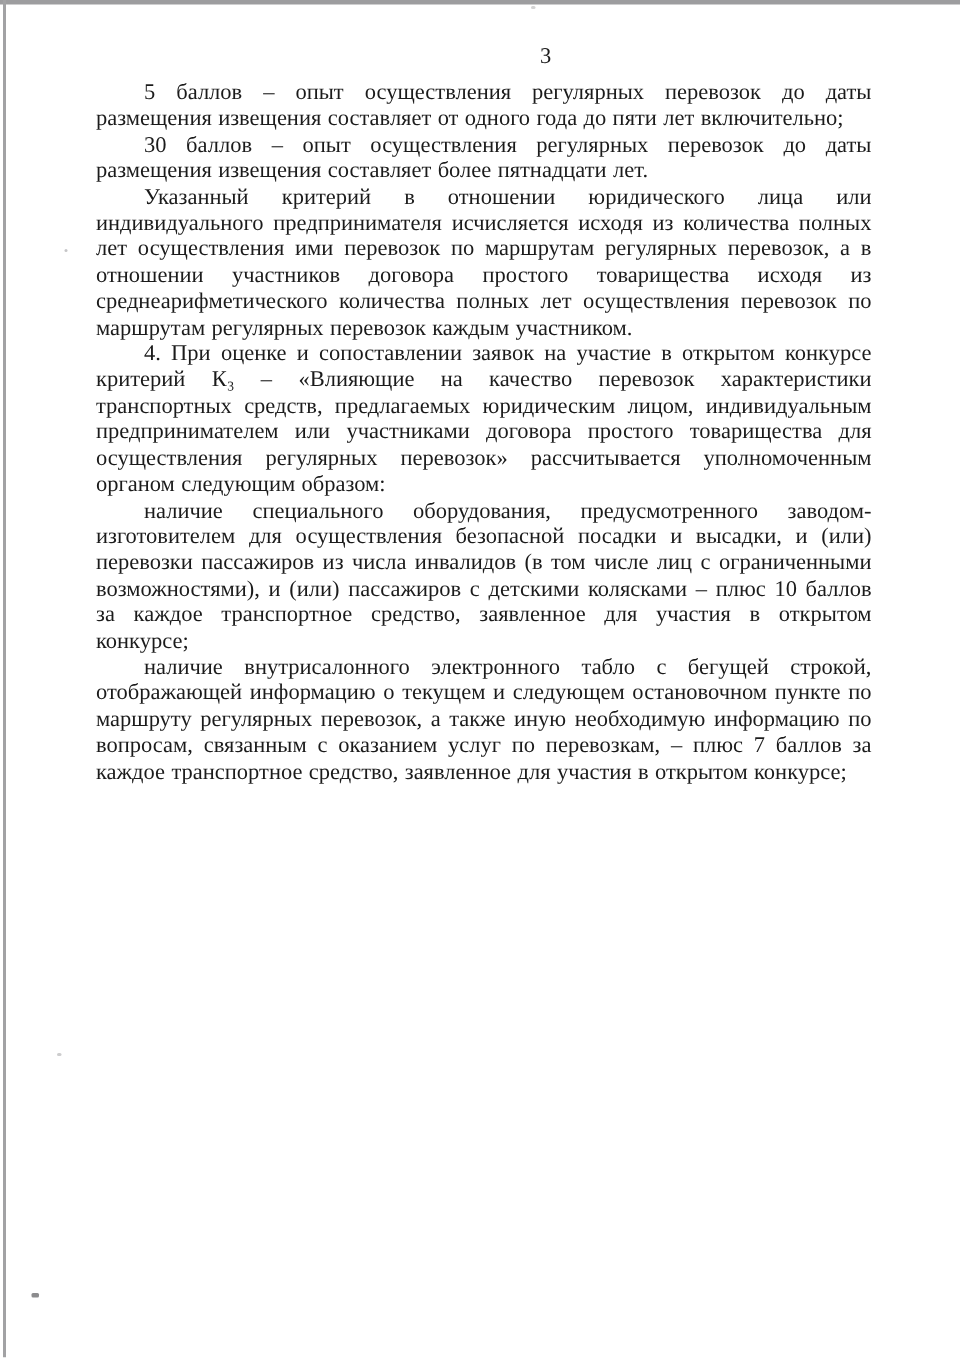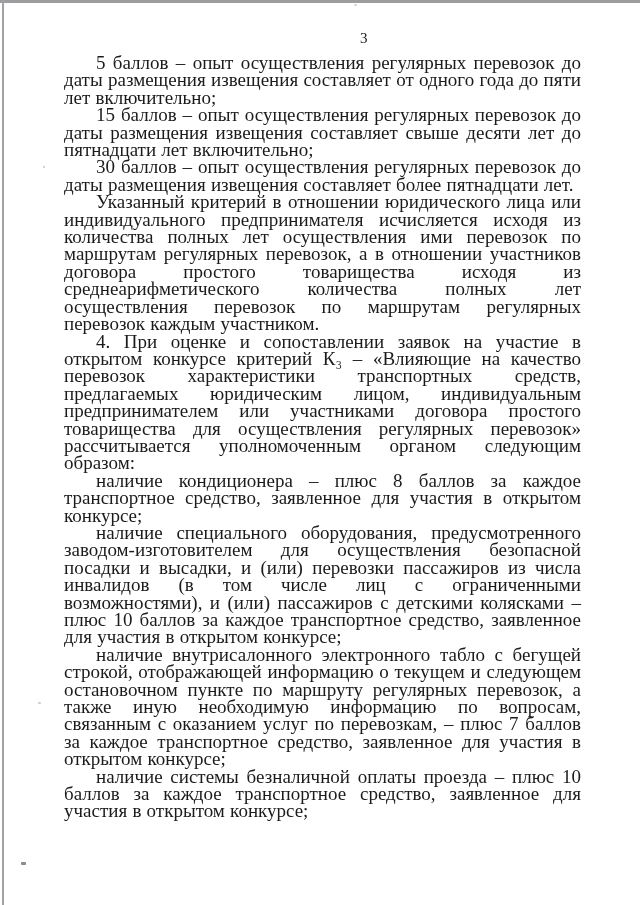--- a/index.html
+++ b/index.html
@@ -48,21 +48,21 @@
     box-sizing: border-box;
     font-size: 15px;
     letter-spacing: .5px;
   }
 
   .doc-body {
     position: absolute;
     left: 64px;
     top: 54px;
     width: 517px;
-    font-size: 19px;
+    font-size: 15px;
     line-height: 17.4px;
     text-align: justify;
   }
   .doc-body p {
     margin: 0;
     padding: 0;
     text-indent: 32px;
     word-spacing: 0.5px;
   }
 </style>
@@ -73,21 +73,18 @@
 <div class="scan-border-left"></div>
 <div class="speck speck-1"></div>
 <div class="speck speck-2"></div>
 <div class="speck speck-3"></div>
 <div class="speck speck-4"></div>
 
 <div class="page-number">3</div>
 
 <div class="doc-body">
   <p>5 баллов – опыт осуществления регулярных перевозок до даты размещения извещения составляет от одного года до пяти лет включительно;</p>
-  <p>15 баллов – опыт осуществления регулярных перевозок до даты размещения извещения составляет свыше десяти лет до пятнадцати лет включительно;</p>
   <p>30 баллов – опыт осуществления регулярных перевозок до даты размещения извещения составляет более пятнадцати лет.</p>
   <p>Указанный критерий в отношении юридического лица или индивидуального предпринимателя исчисляется исходя из количества полных лет осуществления ими перевозок по маршрутам регулярных перевозок, а в отношении участников договора простого товарищества исходя из среднеарифметического количества полных лет осуществления перевозок по маршрутам регулярных перевозок каждым участником.</p>
   <p>4. При оценке и сопоставлении заявок на участие в открытом конкурсе критерий К₃ – «Влияющие на качество перевозок характеристики транспортных средств, предлагаемых юридическим лицом, индивидуальным предпринимателем или участниками договора простого товарищества для осуществления регулярных перевозок» рассчитывается уполномоченным органом следующим образом:</p>
-  <p>наличие кондиционера – плюс 8 баллов за каждое транспортное средство, заявленное для участия в открытом конкурсе;</p>
   <p>наличие специального оборудования, предусмотренного заводом-изготовителем для осуществления безопасной посадки и высадки, и (или) перевозки пассажиров из числа инвалидов (в том числе лиц с ограниченными возможностями), и (или) пассажиров с детскими колясками – плюс 10 баллов за каждое транспортное средство, заявленное для участия в открытом конкурсе;</p>
   <p>наличие внутрисалонного электронного табло с бегущей строкой, отображающей информацию о текущем и следующем остановочном пункте по маршруту регулярных перевозок, а также иную необходимую информацию по вопросам, связанным с оказанием услуг по перевозкам, – плюс 7 баллов за каждое транспортное средство, заявленное для участия в открытом конкурсе;</p>
-  <p>наличие системы безналичной оплаты проезда – плюс 10 баллов за каждое транспортное средство, заявленное для участия в открытом конкурсе;</p>
 </div>
 
 </body></html>

